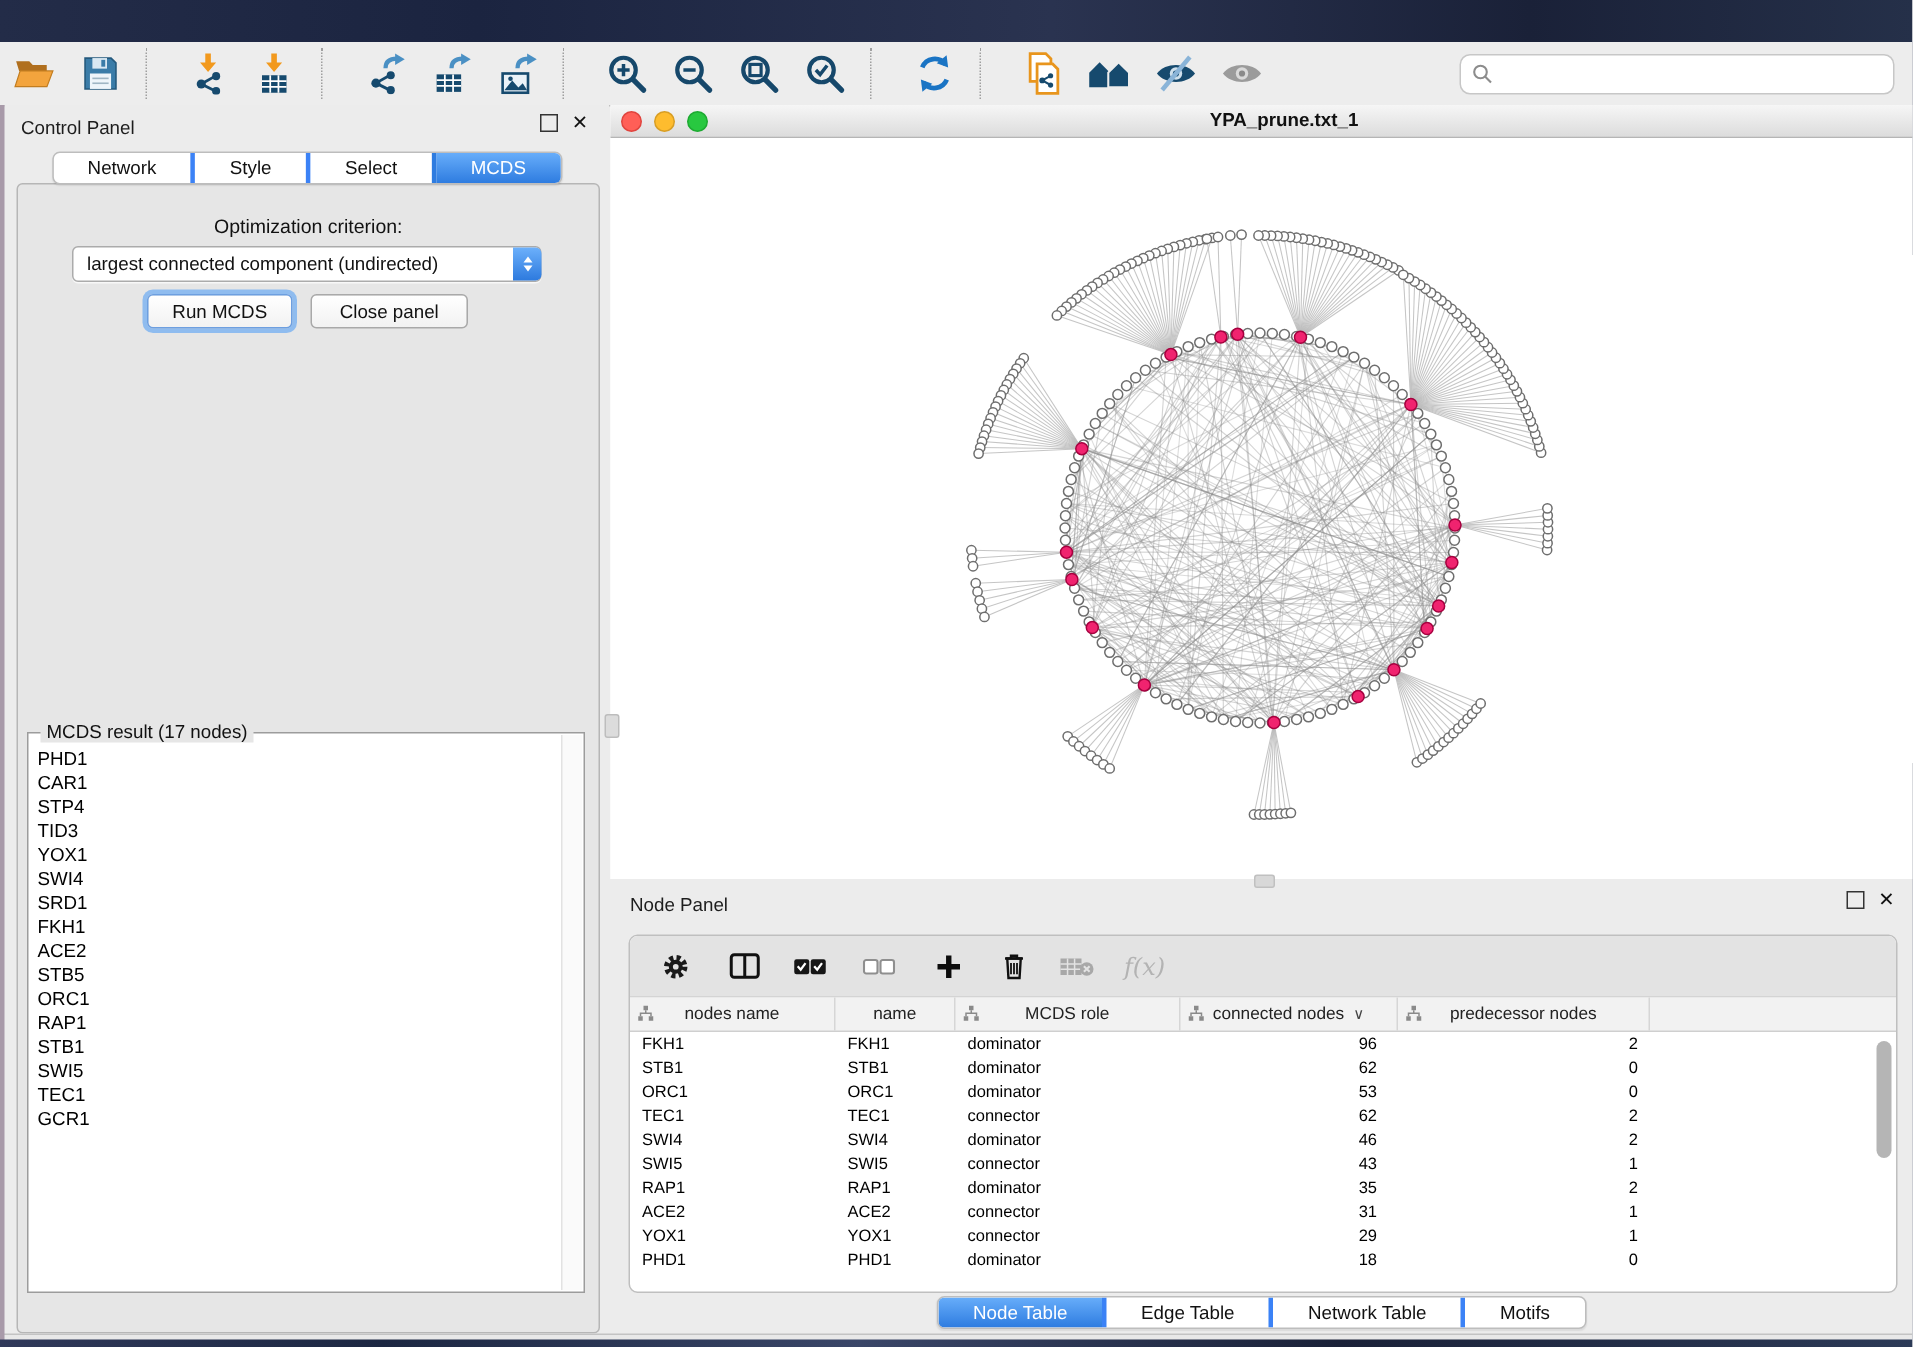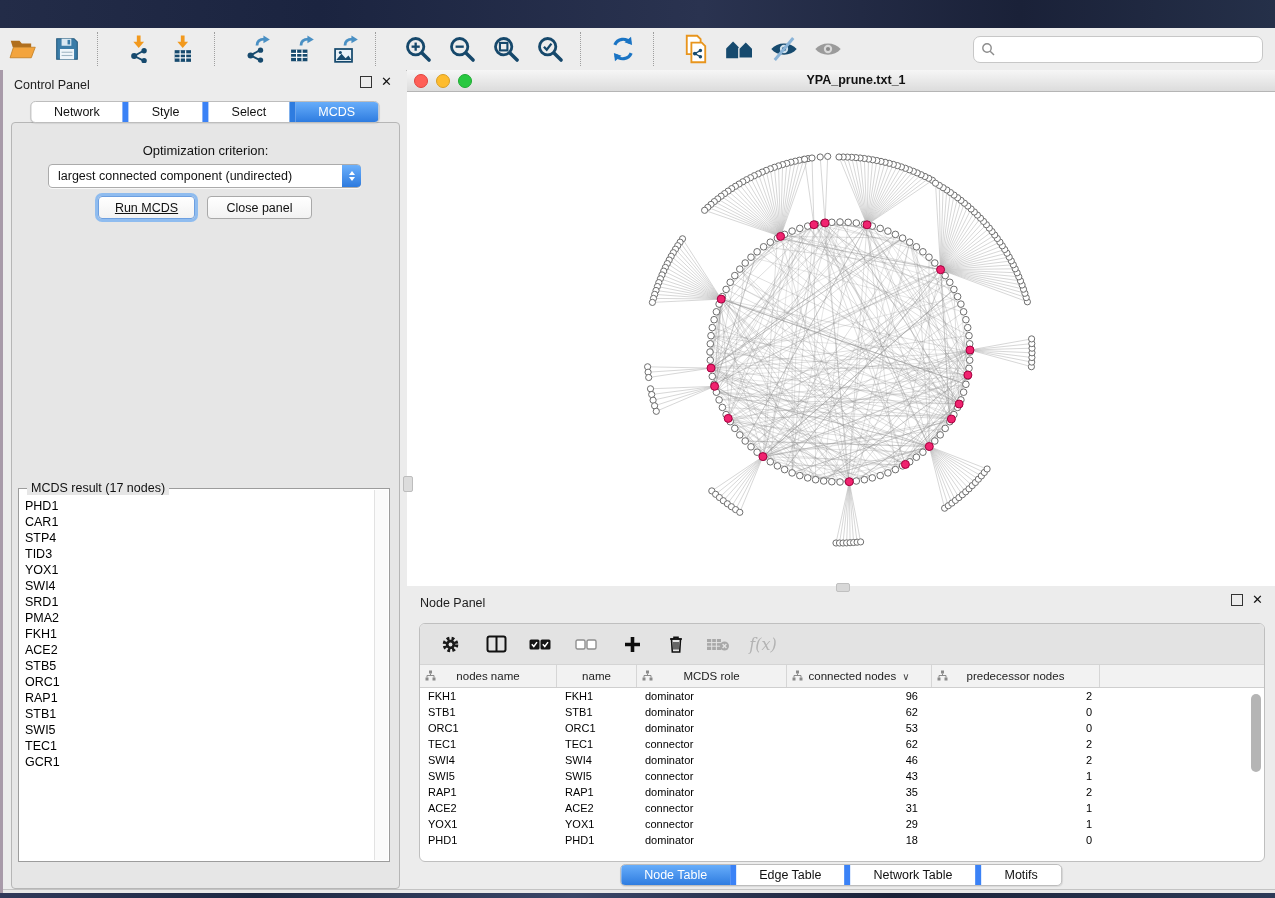--- a/index.html
+++ b/index.html
@@ -22,37 +22,37 @@
 
   
   .control-panel{position:absolute;left:3px;top:42px;width:403px;height:819px;background:#ececec;}
   .panel-title{position:absolute;left:11px;top:8px;font-size:12.5px;color:#1d1d1d;}
   .win-btns{position:absolute;right:14px;top:6px;display:flex;gap:9px;align-items:center;}
   .float-btn{width:10px;height:10px;border:1.6px solid #333;background:transparent;display:inline-block;}
   .close-btn{font-size:13px;font-weight:bold;color:#111;line-height:12px;cursor:pointer;}
   .seg-tabs{display:flex;background:#fff;border:1px solid #bdbdbd;border-radius:5px;overflow:hidden;
     box-shadow:0 1px 1px rgba(0,0,0,.08);}
   .seg{padding:3px 23px;font-size:12.5px;color:#111;cursor:pointer;white-space:nowrap;}
-  .seg + .seg{border-left:6px solid #3b82f6;}
+  .seg + .seg{border-left:3px solid #3b82f6;}
   .seg.active{background:linear-gradient(#67adfa,#2e7ce0);color:#fff;border-left-color:#2e7ce0;}
   .ctrl-tabs{position:absolute;top:31px;left:50%;transform:translateX(-50%);z-index:3;}
   .tab-body{position:absolute;left:8px;top:52px;width:387px;height:765px;background:#e6e6e6;
     border:1px solid #b6b6b6;border-radius:4px;}
   .opt-label{position:absolute;top:20px;width:100%;text-align:center;font-size:13px;color:#111;}
   .dropdown{position:absolute;left:36px;top:41px;width:311px;height:22px;background:#fff;border:1px solid #ababab;
     border-radius:4px;display:flex;align-items:center;cursor:pointer;box-shadow:0 1px 0 rgba(255,255,255,.7);}
   .dropdown .dd-text{flex:1;font-size:12.5px;color:#111;padding-left:9px;white-space:nowrap;overflow:hidden;}
   .dd-cap{width:19px;height:22px;margin-right:-1px;border-radius:0 4px 4px 0;background:linear-gradient(#6cb0fb,#2d7ade);
     display:flex;flex-direction:column;align-items:center;justify-content:center;gap:2px;}
   .dd-cap .up{width:0;height:0;border-left:3.5px solid transparent;border-right:3.5px solid transparent;border-bottom:4px solid #fff;}
   .dd-cap .dn{width:0;height:0;border-left:3.5px solid transparent;border-right:3.5px solid transparent;border-top:4px solid #fff;}
   .btn{height:23px;background:linear-gradient(#ffffff,#f2f2f2);border:1px solid #a9a9a9;border-radius:4px;
     font-size:12.5px;color:#111;display:flex;align-items:center;justify-content:center;cursor:pointer;
     font-family:"Liberation Sans","DejaVu Sans",sans-serif;}
-  .btn.focus-ring{box-shadow:0 0 0 3px rgba(97,166,244,.65);border-color:#6d9fe0;text-decoration:underline;}
+  .btn.focus-ring{box-shadow:0 0 0 3px rgba(97,166,244,.65);border-color:#6d9fe0;}
   .run-btn{position:absolute;left:86px;top:73px;width:97px;}
   .closep-btn{position:absolute;left:195px;top:73px;width:105px;}
   .mcds-box{position:absolute;left:6px;top:365px;width:370px;height:372px;background:#fff;
     border:1px solid #9c9c9c;}
   .mcds-legend{position:absolute;left:8px;top:-8px;background:#e6e6e6;padding:0 4px;font-size:12.5px;color:#111;}
   .mcds-list{position:absolute;left:1px;top:9px;bottom:1px;right:14px;overflow:hidden;}
   .mcds-item{font-size:12.5px;line-height:16px;padding-left:5px;color:#000;cursor:default;}
   .mcds-scroll{position:absolute;right:1px;top:1px;bottom:1px;width:13px;background:#fafafa;border-left:1px solid #e2e2e2;}
 
   
@@ -295,21 +295,20 @@
       <div class="mcds-box">
         <div class="mcds-legend">MCDS result (17 nodes)</div>
         <div class="mcds-list">
               <div class="mcds-item">PHD1</div>
               <div class="mcds-item">CAR1</div>
               <div class="mcds-item">STP4</div>
               <div class="mcds-item">TID3</div>
               <div class="mcds-item">YOX1</div>
               <div class="mcds-item">SWI4</div>
               <div class="mcds-item">SRD1</div>
-              <div class="mcds-item">PMA2</div>
               <div class="mcds-item">FKH1</div>
               <div class="mcds-item">ACE2</div>
               <div class="mcds-item">STB5</div>
               <div class="mcds-item">ORC1</div>
               <div class="mcds-item">RAP1</div>
               <div class="mcds-item">STB1</div>
               <div class="mcds-item">SWI5</div>
               <div class="mcds-item">TEC1</div>
               <div class="mcds-item">GCR1</div>
             </div>

